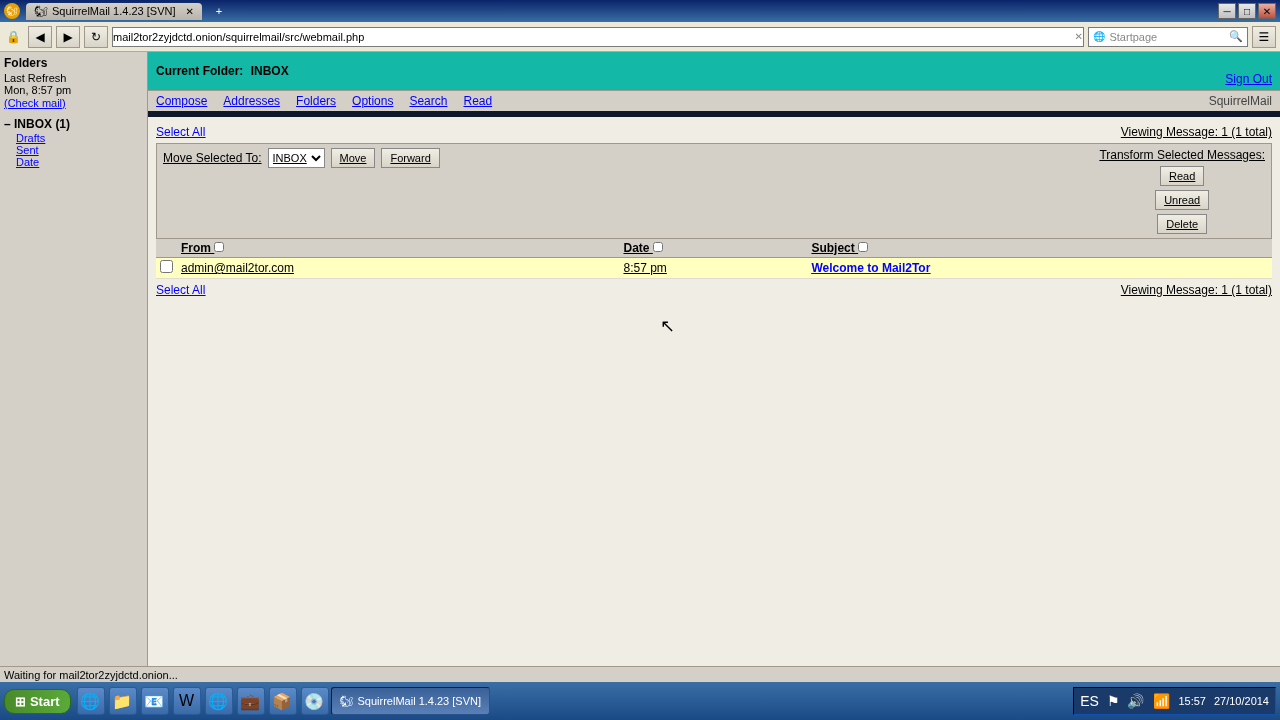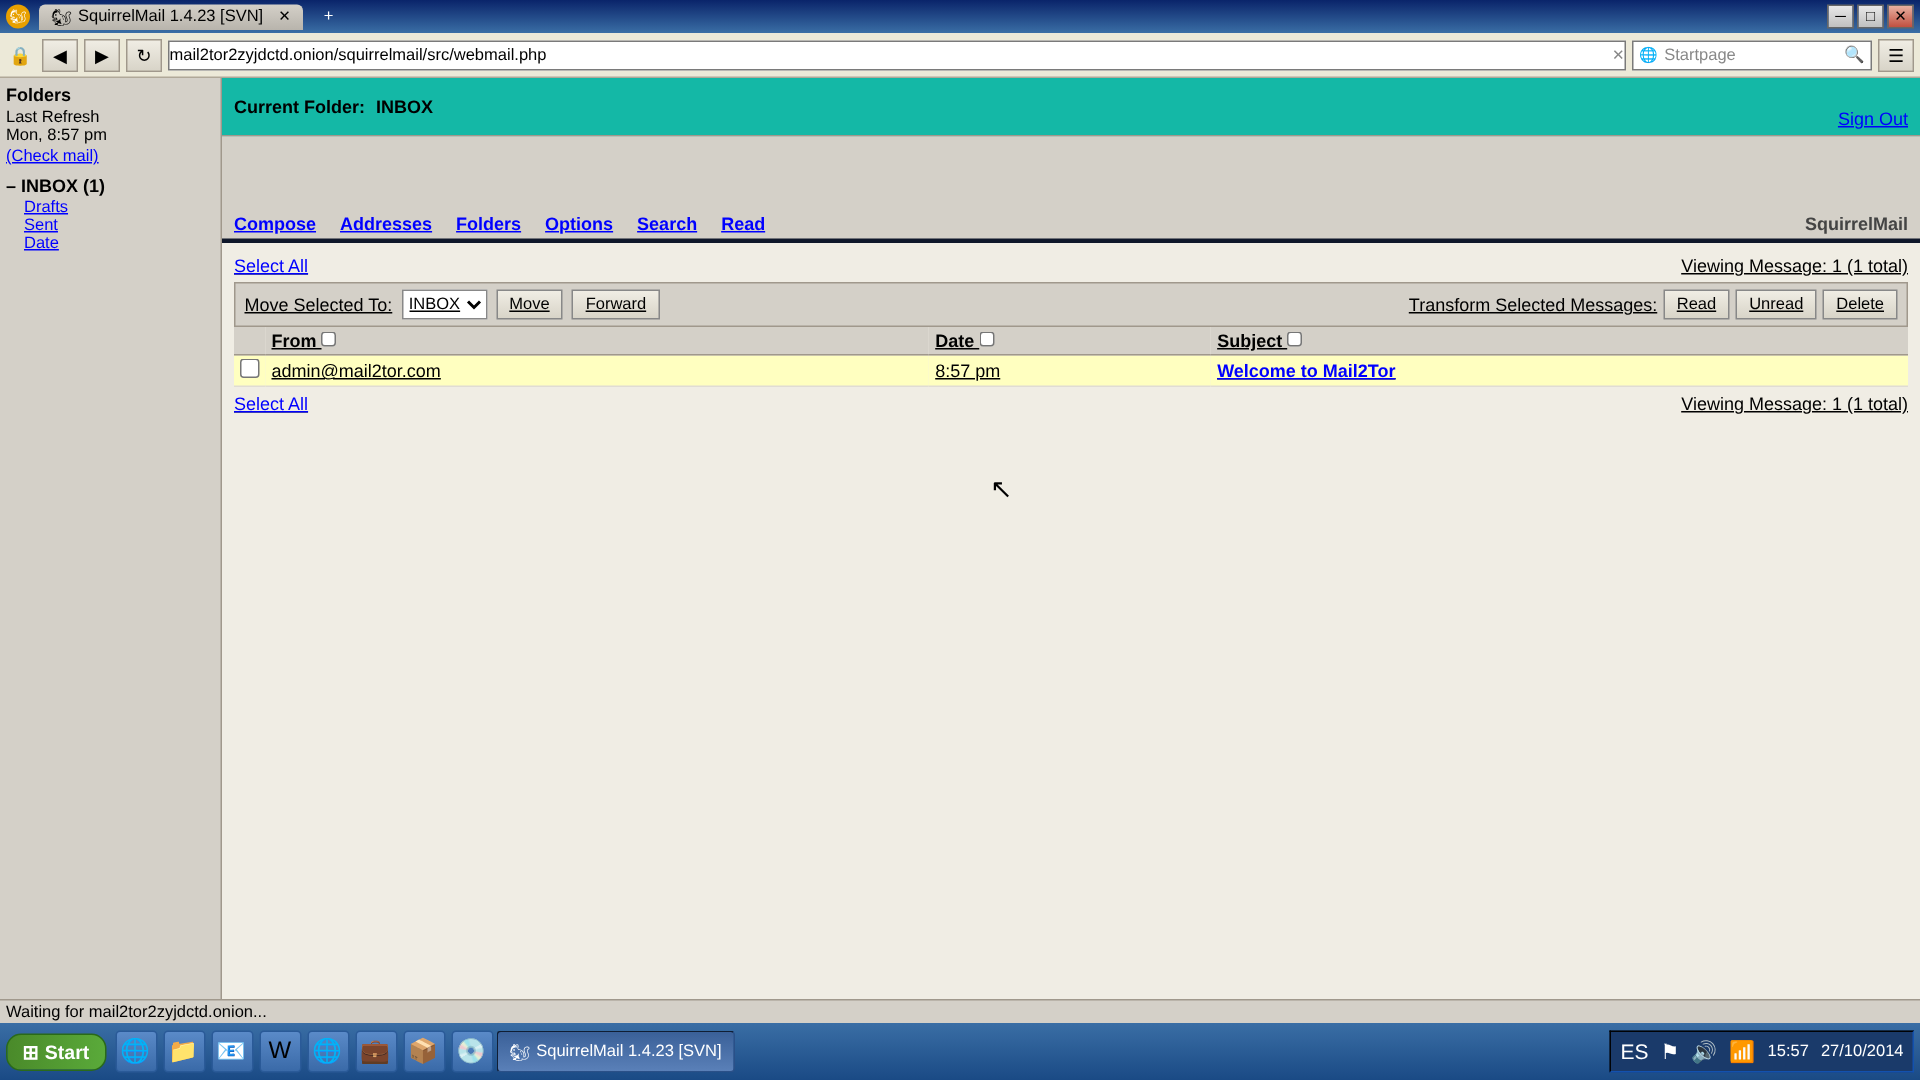--- a/index.html
+++ b/index.html
@@ -112,26 +112,25 @@
     .current-folder { font-size: 12px; }
     .current-folder span { font-weight: bold; }
     .signout-link { color: blue; text-decoration: underline; cursor: pointer; font-size: 12px; margin-top: 16px; }
 
     
     .nav-links {
       background: #d4d0c8;
       padding: 3px 8px;
       display: flex;
       gap: 16px;
-      align-items: flex-end;
-      border-bottom: 3px solid #0f172a;
-      font-weight: bold;
+      align-items: flex-start;
+      border-bottom: 6px solid #0f172a;
     }
     .nav-link { color: blue; text-decoration: underline; cursor: pointer; font-size: 12px; }
-    .squirrelmail-brand { color: #444; font-size: 12px; margin-top: 48px; }
+    .squirrelmail-brand { color: #444; font-size: 12px; }
 
     
     .mail-area { padding: 4px 8px; text-decoration: underline; }
 
     .select-row {
       display: flex;
       justify-content: space-between;
       align-items: center;
       padding: 4px 0;
     }
@@ -141,21 +140,21 @@
     
     .move-row {
       background: #d4d0c8;
       padding: 4px 6px;
       display: flex;
       justify-content: space-between;
       align-items: flex-start;
       border: 1px solid #a0988c;
     }
     .move-row-left { display: flex; align-items: center; gap: 6px; font-size: 12px; }
-    .move-row-right { display: flex; align-items: center; gap: 4px; }
+    .move-row-right { display: flex; align-items: center; gap: 4px; flex-direction: column; }
     .move-label { font-size: 12px; }
     .transform-label { font-size: 12px; }
 
     select.folder-select {
       height: 20px;
       font-size: 11px;
       border: 1px solid #888;
       background: white;
     }
     .action-btn {

